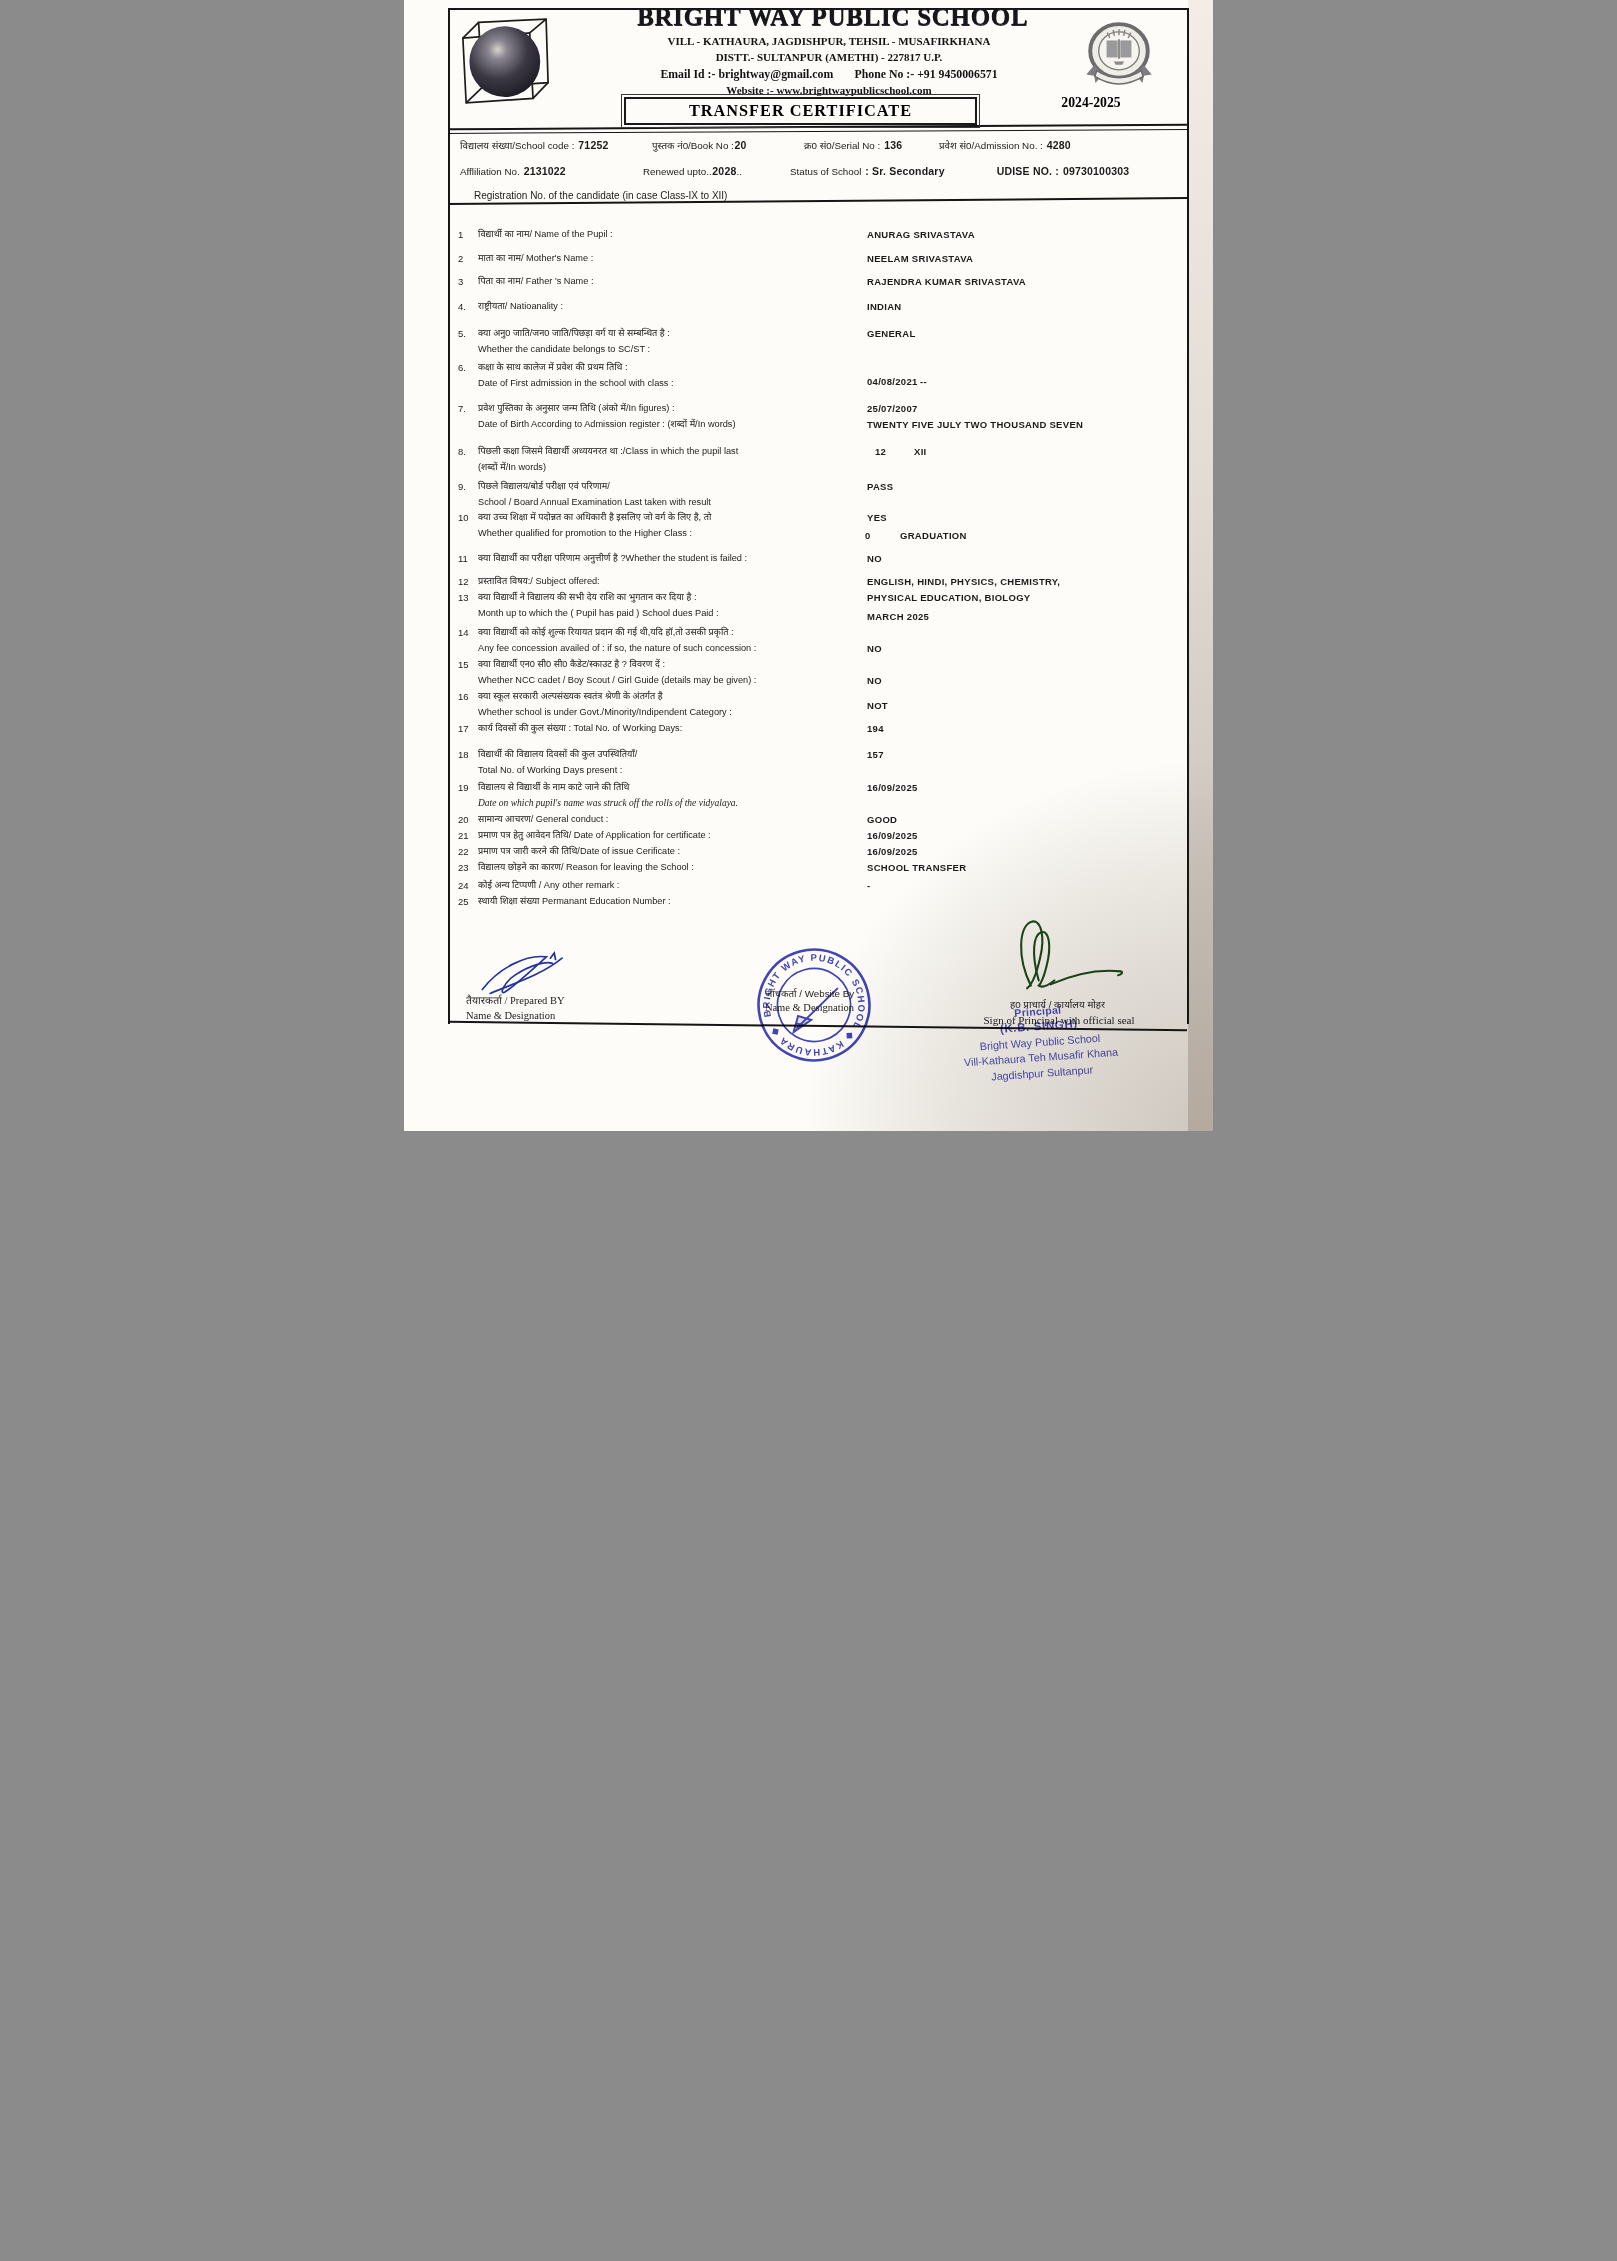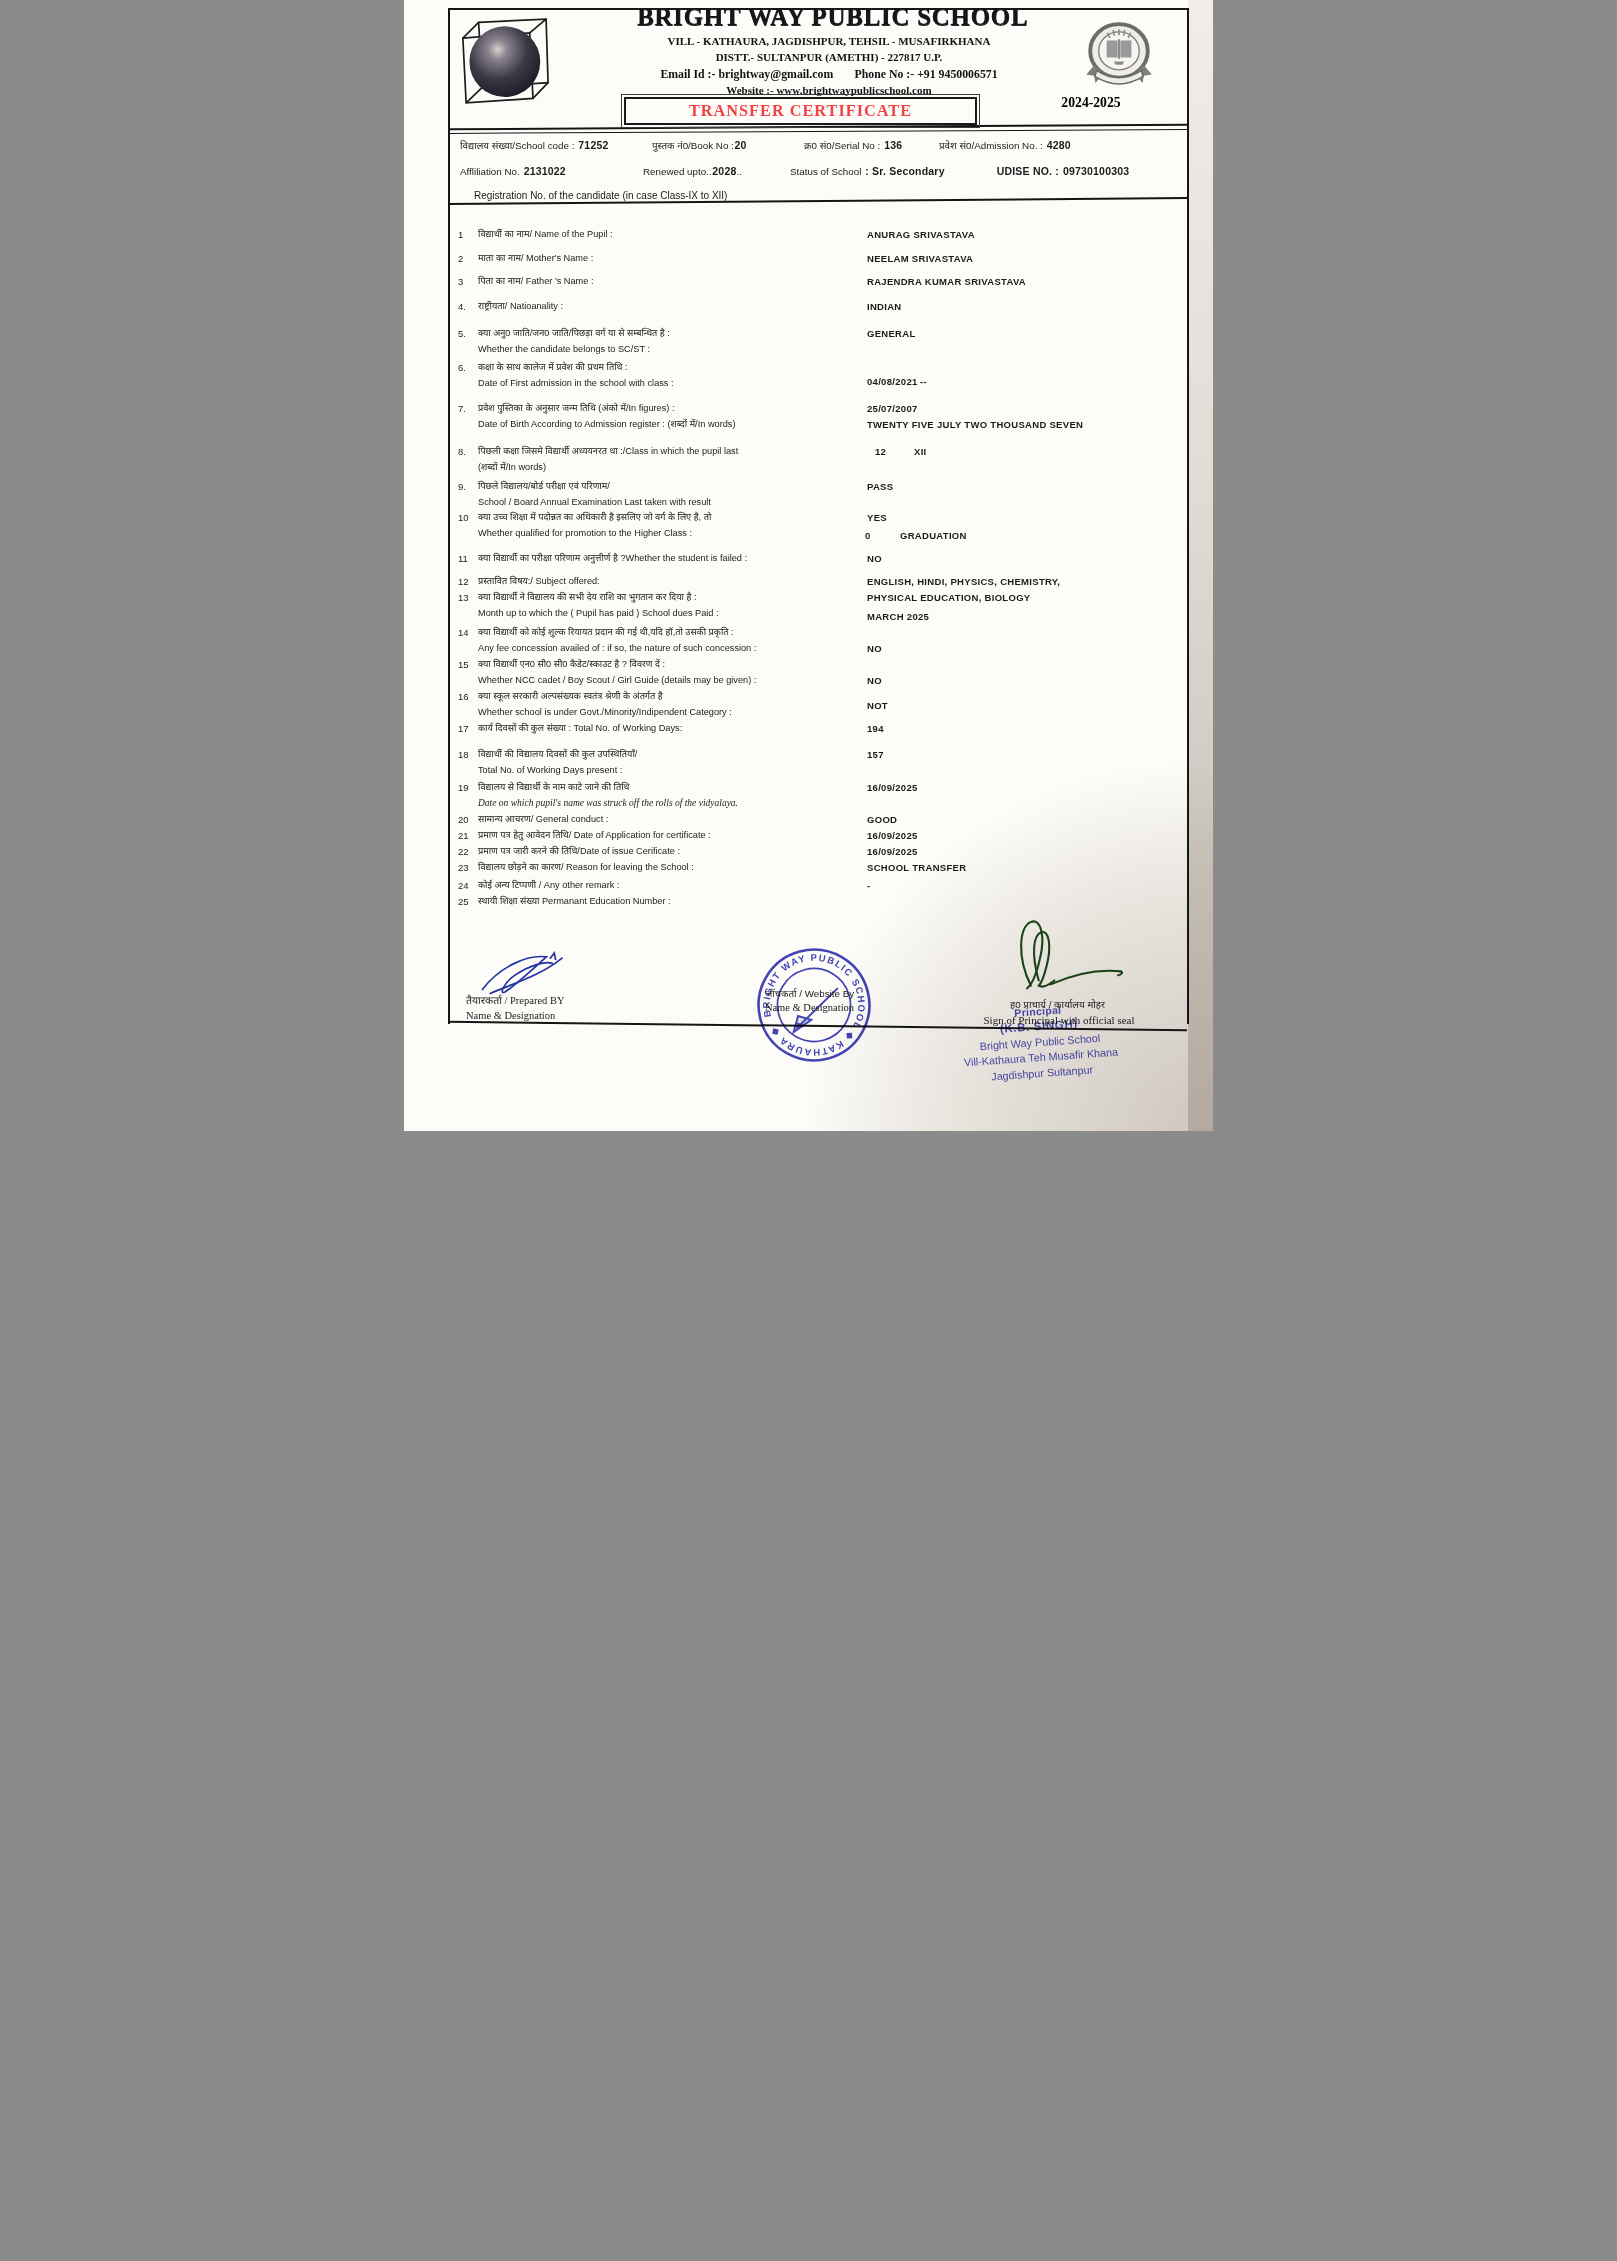--- a/index.html
+++ b/index.html
@@ -24,21 +24,21 @@
   .school-name{left:163px;top:2.6px;width:531px;text-align:center;font-family:"Liberation Serif",serif;
     font-size:25px;font-weight:700;letter-spacing:0.7px;color:#17161a;text-shadow:0.5px 0.5px 0 #2a2a30;}
   .addr{left:196px;width:458px;text-align:center;font-family:"Liberation Serif",serif;font-weight:700;color:#121212;}
   .a1{top:35px;font-size:11px;}
   .a2{top:51px;font-size:11px;}
   .contact{top:67px;font-size:11.8px;}
   .contact .gap{display:inline-block;width:18.3px;}
   .web{top:84px;font-size:11px;}
   .tc-box{left:220px;top:97px;width:349px;height:24px;border:2px solid #1a1a1a;outline:1px solid #3a3a3a;outline-offset:2px;
     display:flex;align-items:center;justify-content:center;font-family:"Liberation Serif",serif;
-    font-size:16.3px;font-weight:700;letter-spacing:1px;color:#ef4444;}
+    font-size:16.3px;font-weight:700;letter-spacing:1px;color:#000000;}
   .session{left:638px;top:95px;width:98px;text-align:center;font-family:"Liberation Serif",serif;
     font-size:13.7px;font-weight:700;color:#000000;}
   
   .info-row{position:absolute;left:0;top:0;width:732px;font-size:9.8px;white-space:nowrap;padding-left:14px;}
   .info-g{position:absolute;white-space:nowrap;}
   .info-g b{font-size:10.5px;letter-spacing:0.2px;padding-left:3.9px;text-align:center;}
   .info-g b.tight{padding-left:0.7px;}
   
   .row{position:absolute;left:54px;width:726px;font-size:9.2px;line-height:9.8px;}
   .row .num{position:absolute;left:0;top:0;font-size:9.5px;}

